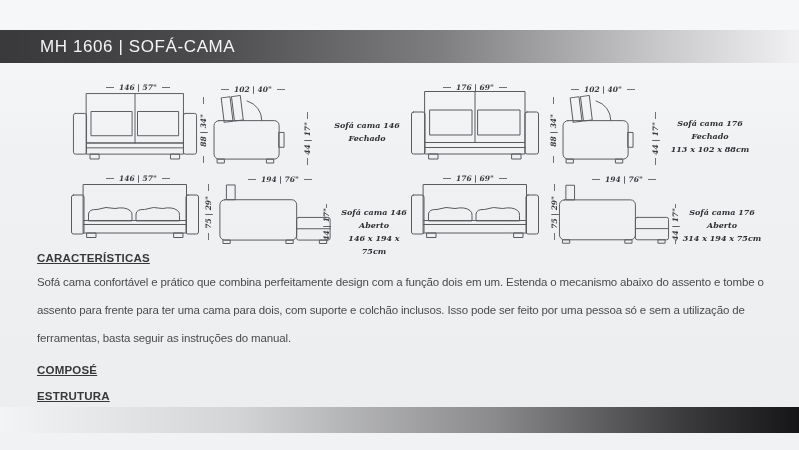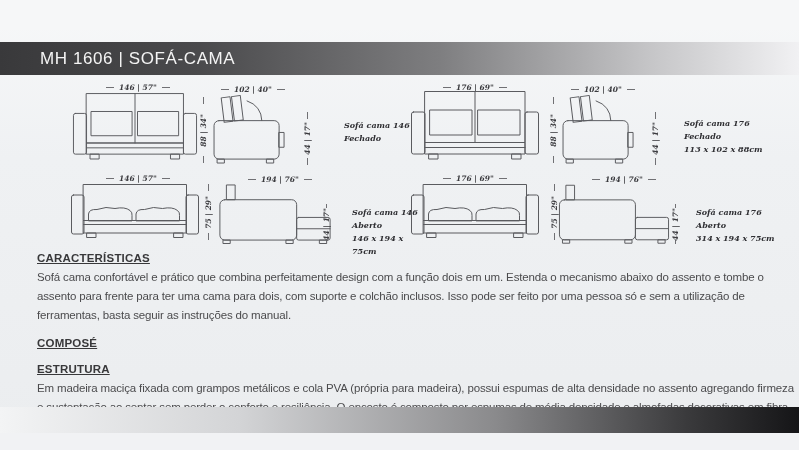--- a/index.html
+++ b/index.html
@@ -3,21 +3,21 @@
 <meta charset="utf-8">
 <style>
   html,body{margin:0;padding:0;background:#dcdee0;}
   .page{
     position:relative;width:799px;height:450px;overflow:hidden;
     background:linear-gradient(180deg,#f7f8f9 0%,#eff1f3 35%,#ebedef 100%);
     font-family:"Liberation Sans",sans-serif;
   }
   .top-strip{position:absolute;left:0;top:0;width:799px;height:30px;background:#f6f7f8;}
   .header-bar{
-    position:absolute;left:0;top:42px;width:799px;height:33px;
+    position:absolute;left:0;top:30px;width:799px;height:33px;
     background:linear-gradient(90deg,#39393b 0%,#4a4a4c 25%,#7e7e80 55%,#c7c7c9 82%,#f1f1f3 100%);
     display:flex;align-items:center;
   }
   .header-title{
     padding-left:40px;color:#f4f4f4;font-size:17px;letter-spacing:.6px;font-weight:400;
   }
   .footer-bar{
     position:absolute;left:0;top:407px;width:799px;height:26px;
     background:linear-gradient(90deg,#f3f4f5 0%,#d3d4d6 30%,#8a8a8c 62%,#3a3a3c 86%,#151517 100%);
   }
@@ -28,27 +28,27 @@
   .drawing *{stroke:#5a5b5f;fill:none;stroke-width:1;stroke-linejoin:round;stroke-linecap:round;}
 
   .hdim{position:absolute;display:flex;align-items:center;justify-content:center;gap:5px;}
   .tick-h{height:1px;width:8px;background:#707074;}
   .hlabel{font:italic 700 7.5px "DejaVu Serif",serif;color:#3a3a3e;white-space:nowrap;}
 
   .vdim{position:absolute;display:flex;flex-direction:column;align-items:center;justify-content:space-between;}
   .tick-v{width:1px;height:7px;background:#707074;}
   .vlabel{writing-mode:vertical-rl;transform:rotate(180deg);font:italic 700 7.5px "DejaVu Serif",serif;color:#3a3a3e;white-space:nowrap;}
 
-  .caption{position:absolute;font:italic 700 8px/13px "DejaVu Serif",serif;color:#2f2f33;margin-left:16px;}
+  .caption{position:absolute;text-align:center;font:italic 700 8px/13px "DejaVu Serif",serif;color:#2f2f33;}
 
   
   .sections{position:absolute;left:37px;top:251px;width:757px;}
   .section-heading{font-weight:700;font-size:11.5px;line-height:15px;letter-spacing:.2px;color:#38383a;margin-top:11px;text-decoration:underline;}
   .section-heading:first-child{margin-top:0;}
-  .section-body{font-size:11.5px;line-height:19px;letter-spacing:-0.15px;color:#4b4b4d;margin-top:2px;}
+  .section-body{font-size:11.5px;line-height:28px;letter-spacing:-0.15px;color:#4b4b4d;margin-top:2px;}
 </style>
 </head>
 <body>
 
 <svg width="0" height="0" style="position:absolute" aria-hidden="true">
   <defs>
     <symbol id="sym-front-closed" viewBox="0 0 130 72">
       <rect x="15" y="1.5" width="100" height="51"></rect>
       <line x1="65" y1="1.5" x2="65" y2="52.5"></line>
       <rect x="20" y="20" width="42" height="25"></rect>

